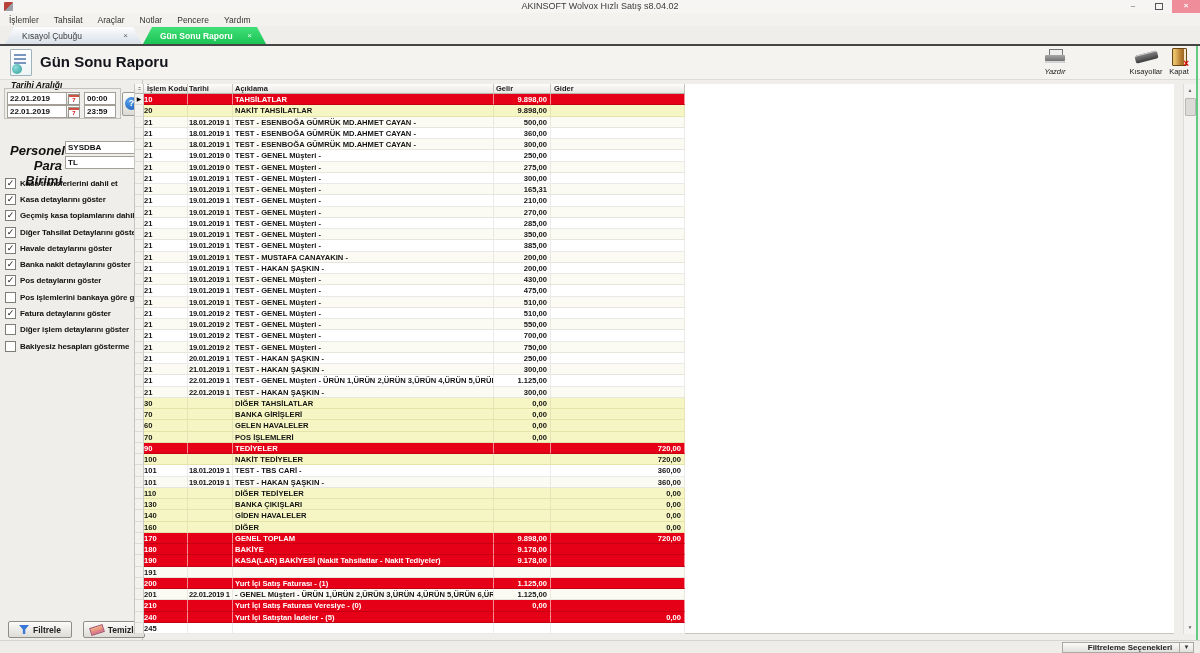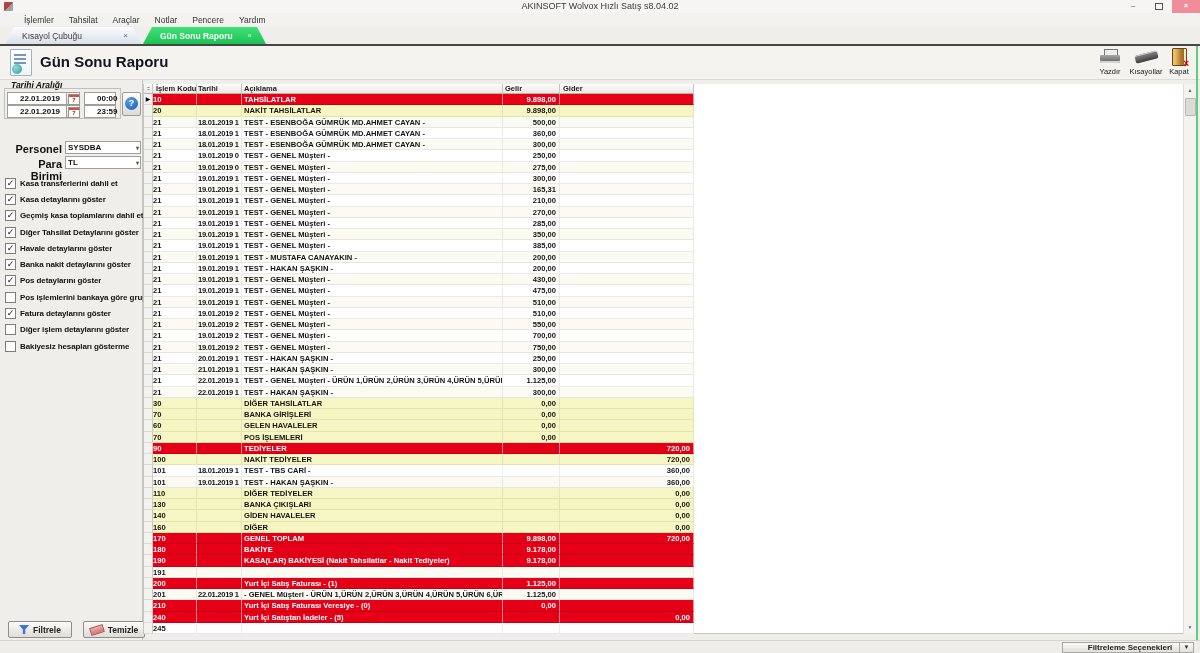--- a/index.html
+++ b/index.html
@@ -14,21 +14,21 @@
             background:linear-gradient(135deg,#b8423a 55%,#9aa0a6 55%);}
   .app-title{position:absolute;left:0;right:0;top:1px;text-align:center;font-size:9px;color:#3a3a3a;}
   .win-btn{position:absolute;top:0;height:13px;font-size:8px;line-height:12px;text-align:center;color:#555;cursor:default;}
   .btn-min{right:54px;width:26px;}
   .btn-max{right:28px;width:26px;}
   .btn-max i{display:inline-block;width:6px;height:5px;border:1px solid #555;margin-top:3px;}
   .btn-close{right:0;width:28px;background:#ef8e9a;color:#fff;font-weight:bold;}
 
   
   .menubar{position:absolute;left:0;top:13px;width:100%;height:13px;background:#f3f2ef;
-           display:flex;gap:15px;align-items:center;padding-left:24px;box-sizing:border-box;}
+           display:flex;gap:15px;align-items:center;padding-left:9px;box-sizing:border-box;}
   .menu-item{font-size:8.5px;color:#333;}
 
   
   .tabbar{position:absolute;left:0;top:26px;width:100%;height:18px;background:#efeeea;}
   .tab{position:absolute;top:1px;height:17px;display:flex;align-items:center;box-sizing:border-box;}
   .tab-kisayol{left:5px;width:137px;background:linear-gradient(#fcfdfe,#d8e0e9);
        clip-path:polygon(9px 0,calc(100% - 9px) 0,100% 100%,0 100%);}
   .tab-gunsonu{left:143px;width:123px;background:linear-gradient(#41e077,#1cc355);
        clip-path:polygon(9px 0,calc(100% - 9px) 0,100% 100%,0 100%);}
   .tab-label{flex:1;font-size:8.5px;padding-left:17px;white-space:nowrap;overflow:hidden;}
@@ -46,57 +46,57 @@
   
   .toolbar{position:absolute;left:0;top:46px;width:100%;height:34px;background:#f4f3f0;border-bottom:1px solid #dddcd8;box-sizing:border-box;}
   .page-icon{position:absolute;left:10px;top:3px;width:20px;height:25px;background:linear-gradient(#ffffff,#eef3f5);
              border:1px solid #9fb3bd;border-radius:1px;}
   .page-icon::before{content:"";position:absolute;left:3px;top:4px;width:12px;height:2px;background:#7a95c0;
              box-shadow:0 4px 0 #7a95c0,0 8px 0 #7a95c0;}
   .page-icon::after{content:"";position:absolute;left:1px;bottom:1px;width:10px;height:10px;border-radius:50%;
              background:radial-gradient(circle at 35% 35%,#8fdcd8,#2a9d98);}
   .page-title{position:absolute;left:40px;top:7px;font-size:15px;font-weight:bold;color:#14141c;}
   .tbtn{position:absolute;top:2px;width:38px;height:30px;text-align:center;cursor:default;}
-  .tbtn-yazdir{left:1091px;}
+  .tbtn-yazdir{left:1036px;font-style:italic;}
   .tbtn-kisayollar{left:1127px;}
   .tbtn-kapat{left:1160px;}
   .tbtn .tbtn-label{display:block;font-size:7.5px;color:#222;margin-top:2px;}
   .icon-slot{height:17px;position:relative;}
   .printer-icon{position:absolute;left:9px;top:1px;width:20px;height:15px;}
   .printer-icon::before{content:"";position:absolute;left:4px;top:0;width:12px;height:6px;background:#eee;border:1px solid #777;}
   .printer-icon::after{content:"";position:absolute;left:0;top:6px;width:20px;height:8px;border-radius:1px;
       background:linear-gradient(#a7a7a7,#606060);box-shadow:inset 0 -2px 0 #d5d5d5;}
   .keyboard-icon{position:absolute;left:8px;top:5px;width:23px;height:8px;border-radius:2px;
       background:linear-gradient(#8a8a8a,#3c3c3c);transform:rotate(-14deg);box-shadow:inset 0 1px 0 #cfcfcf;}
   .book-icon{position:absolute;left:12px;top:0;width:13px;height:16px;border:1px solid #6a4516;border-radius:1px;
       background:linear-gradient(90deg,#e8c06a 15%,#b77b2e 60%,#8a5a20);box-shadow:inset -2px 0 0 #f4e6c8;}
   .book-icon::after{content:"×";position:absolute;right:-3px;bottom:-4px;color:#e00000;font-size:10px;font-weight:bold;}
 
   
   .left-panel{position:absolute;left:0;top:80px;width:143px;height:560px;background:#efeeea;border-right:1px solid #c6c5c0;box-sizing:border-box;}
   .group-label{position:absolute;left:11px;top:0;font-size:8.5px;font-weight:bold;color:#111;font-style:italic;}
   .date-group{position:absolute;left:4px;top:8px;width:115px;height:29px;border:1px solid #c2c1bb;}
   .mini-input{position:absolute;background:#fff;border:1px solid #a39f96;font-size:8px;font-weight:bold;
-      color:#111;line-height:11px;padding-left:12px;box-sizing:border-box;white-space:nowrap;}
+      color:#111;line-height:11px;padding-left:2px;box-sizing:border-box;white-space:nowrap;}
   .date1{left:7px;top:12px;width:60px;height:13px;}
   .time1{left:84px;top:12px;width:32px;height:13px;}
   .date2{left:7px;top:25px;width:60px;height:13px;}
   .time2{left:84px;top:25px;width:32px;height:13px;}
   .cal-btn{position:absolute;width:14px;height:13px;background:linear-gradient(#fdfdfc,#dedcd6);
       border:1px solid #a39f96;box-sizing:border-box;}
   .cal1{left:66px;top:12px;} .cal2{left:66px;top:25px;}
   .calendar-icon{position:absolute;left:1px;top:1px;width:10px;height:9px;background:#fff;border:1px solid #98958e;}
   .calendar-icon::before{content:"";position:absolute;left:0;right:0;top:0;height:2px;background:#d05040;}
   .calendar-icon::after{content:"7";position:absolute;left:0;right:0;top:2px;font-size:6px;line-height:7px;
       text-align:center;color:#c22;font-weight:bold;}
   .help-btn{position:absolute;left:122px;top:12px;width:19px;height:24px;background:linear-gradient(#fefefe,#dbdad4);
       border:1px solid #9b9a94;border-radius:2px;box-sizing:border-box;}
   .help-icon{width:13px;height:13px;border-radius:50%;margin:4px auto;color:#fff;font-size:9px;font-weight:bold;
       text-align:center;line-height:13px;background:radial-gradient(circle at 35% 30%,#5aa0e8,#1459b8);}
-  .fld-label{position:absolute;font-size:11px;font-weight:bold;color:#111;text-align:right;width:52px;left:10px;}
+  .fld-label{position:absolute;font-size:13px;font-weight:bold;color:#111;text-align:right;width:52px;left:10px;font-style:italic;}
   .lbl-personel{top:63px;} .lbl-para{top:78px;}
   .select{position:absolute;left:65px;width:76px;height:13px;background:#fff;border:1px solid #a39f96;
       font-size:8px;font-weight:bold;color:#111;line-height:11px;padding-left:2px;box-sizing:border-box;}
   .sel-personel{top:61px;} .sel-para{top:76px;}
   .dd-arrow{position:absolute;right:1px;top:1px;font-size:6px;color:#555;line-height:10px;}
   .cb-list{position:absolute;left:5px;top:95px;width:138px;}
   .cb-row{height:16.3px;display:flex;align-items:center;}
   .cb-box{width:9px;height:9px;background:#fff;border:1px solid #7d7c76;margin-right:4px;flex:0 0 auto;
       font-size:9px;line-height:8px;text-align:center;color:#111;box-sizing:content-box;}
   .cb-label{font-size:8px;font-weight:bold;color:#111;white-space:nowrap;letter-spacing:-0.1px;overflow:hidden;}
@@ -104,21 +104,21 @@
       border-radius:2px;font-size:8.5px;font-weight:bold;color:#222;display:flex;align-items:center;
       justify-content:center;gap:4px;box-sizing:border-box;}
   .btn-filtrele{left:8px;top:541px;width:64px;}
   .btn-temizle{left:83px;top:541px;width:62px;text-align:right;}
   .funnel-icon{width:10px;height:9px;background:#3a78d8;flex:0 0 auto;
       clip-path:polygon(0 0,100% 0,62% 50%,62% 100%,38% 100%,38% 50%);}
   .eraser-icon{width:12px;height:6px;background:linear-gradient(#f3b27e,#d8708a);border:1px solid #a5506a;
       transform:rotate(-18deg);flex:0 0 auto;}
 
   
-  .grid-wrap{position:absolute;left:143px;top:84px;width:1040px;height:550px;background:#fff;
+  .grid-wrap{position:absolute;left:134px;top:84px;width:1040px;height:550px;background:#fff;
       border-left:1px solid #c6c5c0;border-bottom:1px solid #c6c5c0;box-sizing:border-box;}
   .grid-header{position:absolute;left:0;top:0;display:flex;width:550px;height:10px;}
   .gh{background:linear-gradient(#fdfdfc,#e8e7e3);border-right:1px solid #c6c5c0;border-bottom:1px solid #b5b4af;
       font-size:7.5px;font-weight:bold;color:#1c1c1c;line-height:9px;white-space:nowrap;overflow:hidden;box-sizing:border-box;}
   .gc0{width:9px;} .gc1{width:44px;} .gc2{width:45px;} .gc3{width:261px;} .gc4{width:57px;} .gc5{width:134px;}
   .gh.gc0{font-size:6px;text-align:center;letter-spacing:-1px;color:#444;}
   .gh.gc1{padding-left:3px;} .gh.gc2{padding-left:1px;} .gh.gc3{padding-left:2px;}
   .gh.gc4{padding-left:2px;} .gh.gc5{padding-left:3px;}
   .grid-rows{position:absolute;left:0;top:10px;width:550px;}
   .grow{display:flex;height:11.25px;box-sizing:border-box;}

